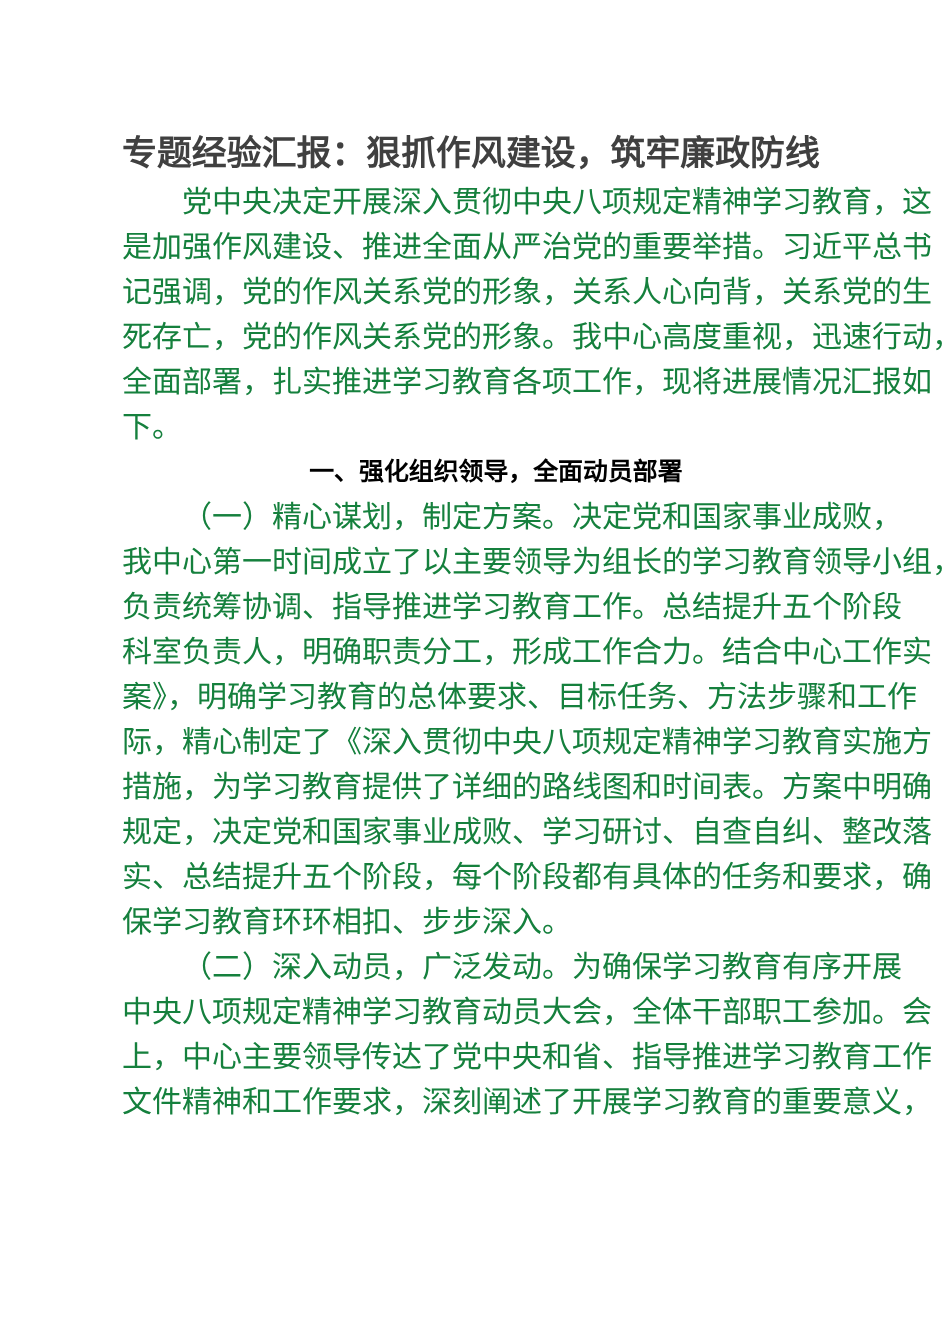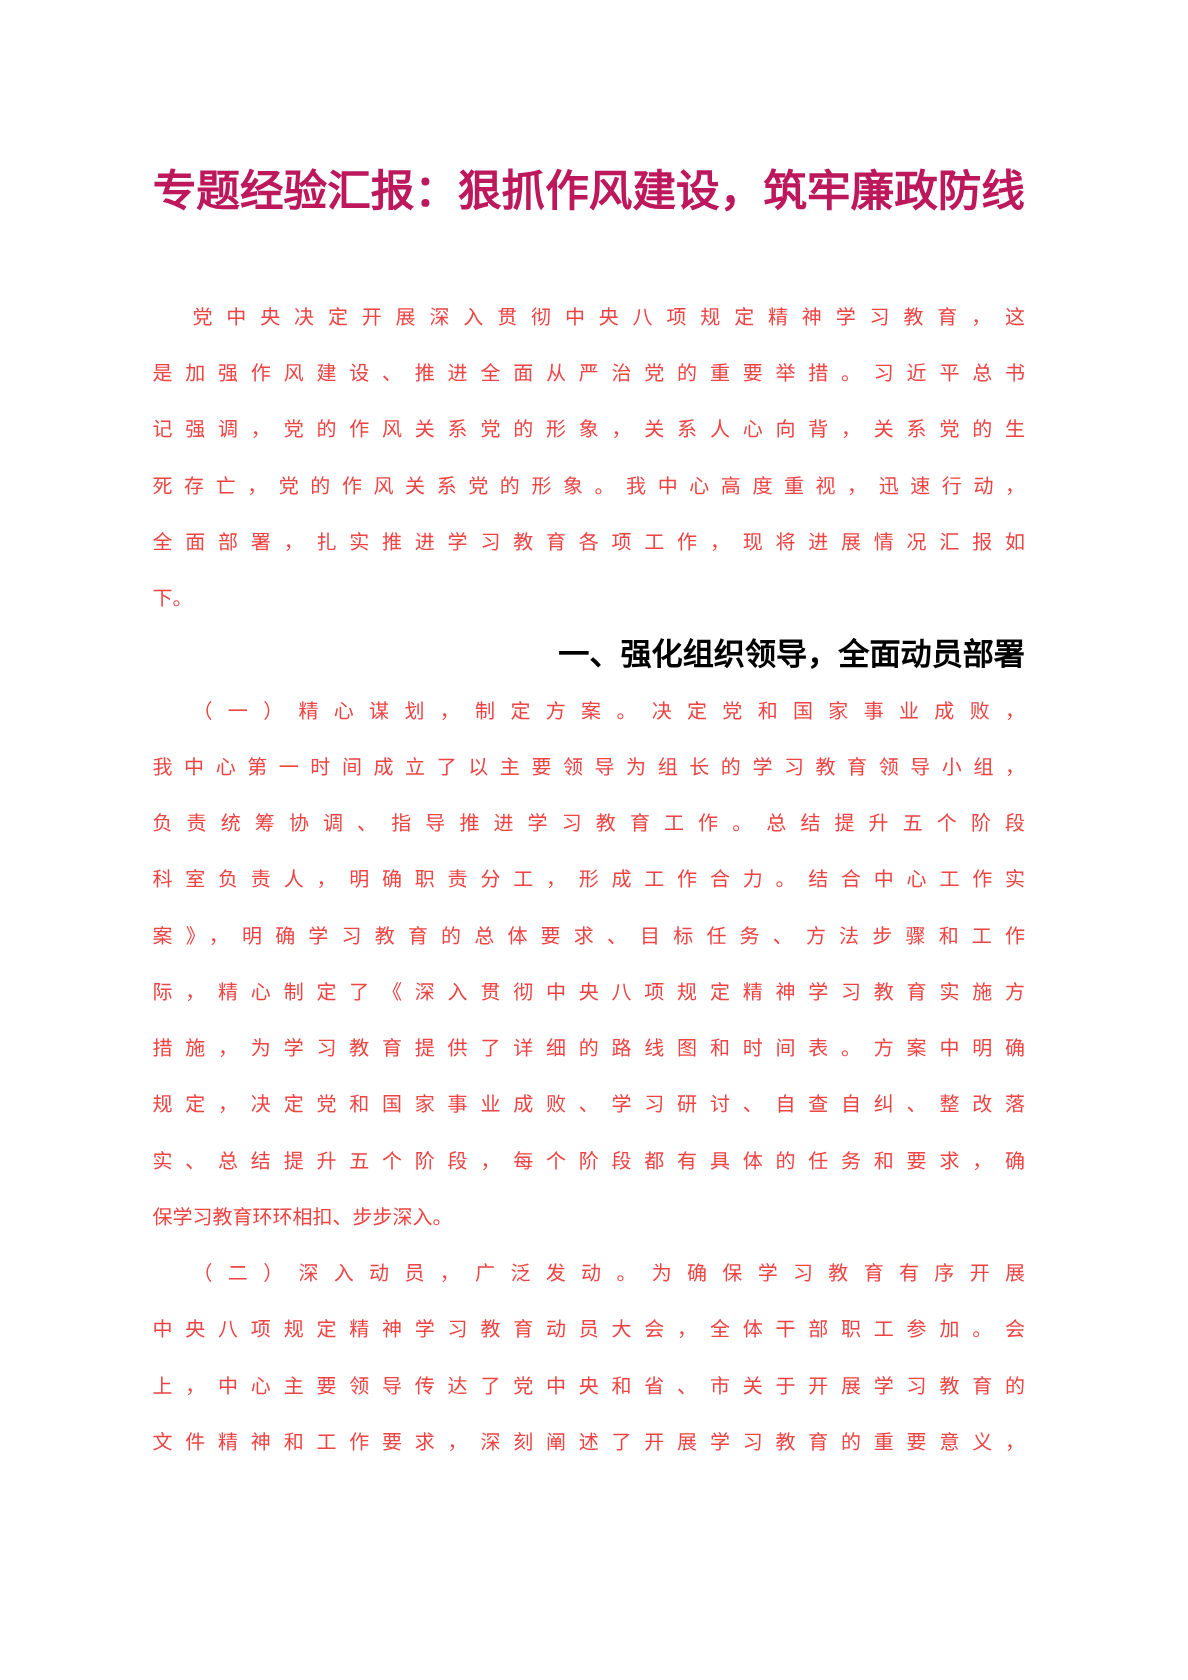--- a/index.html
+++ b/index.html
@@ -16,34 +16,33 @@
     color: #000000;
   }
   .content {
     position: absolute;
     left: 122px;
     top: 0;
     width: 698px;
   }
   .doc-title {
     margin-top: 129px;
-    margin-bottom: 53px;
     font-family: "Liberation Serif", "DejaVu Serif", serif;
     font-weight: bold;
     font-size: 34.9px;
     line-height: 50px;
     white-space: nowrap;
-    text-align: right;
-    color: #be185d;
+    text-align: center;
+    color: #404040;
   }
   .body-text {
     font-family: "Liberation Serif", "DejaVu Serif", serif;
-    font-size: 16px;
+    font-size: 30px;
     line-height: 45px;
-    color: #ef4444;
+    color: #15803d;
   }
   .jline {
     white-space: nowrap;
     text-align: justify;
     text-align-last: justify;
     height: 45px;
     overflow: visible;
   }
   .jline.first {
     text-indent: 2em;
@@ -52,21 +51,21 @@
     text-align-last: left;
   }
   .section-heading {
     font-family: "Liberation Sans", "DejaVu Sans", sans-serif;
     font-weight: bold;
     font-size: 24.9px;
     line-height: 45px;
     height: 45px;
     text-indent: 2em;
     white-space: nowrap;
-    text-align: right;
+    text-align: center;
   }
   .lead {
     font-family: "Liberation Serif", "DejaVu Serif", serif;
   }
 </style>
 </head>
 <body>
 
 <div class="page">
   <div class="content">
@@ -97,18 +96,18 @@
       <div class="jline">规定，决定党和国家事业成败、学习研讨、自查自纠、整改落</div>
       <div class="jline">实、总结提升五个阶段，每个阶段都有具体的任务和要求，确</div>
       <div class="jline lastline">保学习教育环环相扣、步步深入。</div>
     </div>
 
     <div class="body-text">
       <div class="jline first">
         <span class="lead">（二）深入动员，广泛发动。</span><span>为确保学习教育有序开展</span>
       </div>
       <div class="jline">中央八项规定精神学习教育动员大会，全体干部职工参加。会</div>
-      <div class="jline">上，中心主要领导传达了党中央和省、市关于开展学习教育的</div>
+      <div class="jline">上，中心主要领导传达了党中央和省、指导推进学习教育工作</div>
       <div class="jline">文件精神和工作要求，深刻阐述了开展学习教育的重要意义，</div>
     </div>
 
   </div>
 </div>
 
 </body></html>

